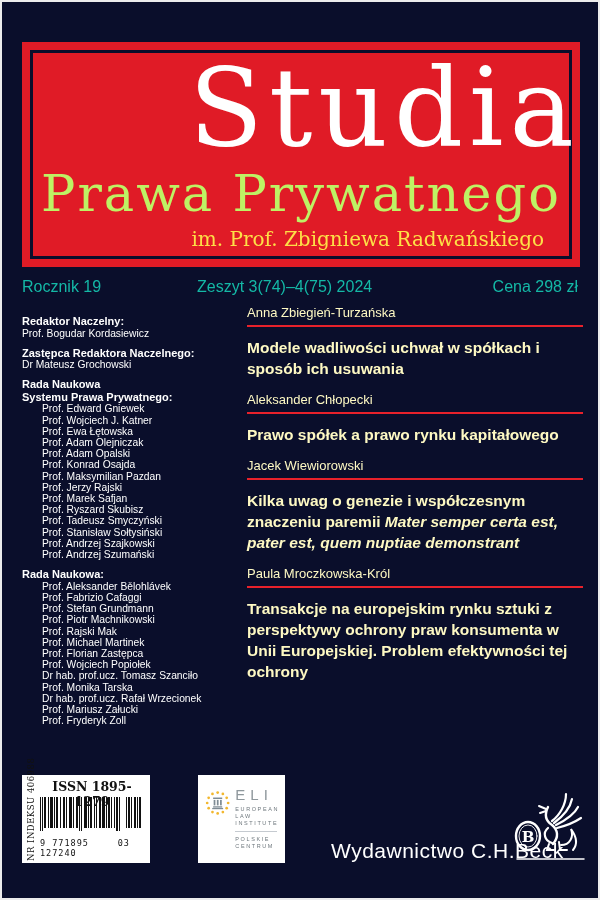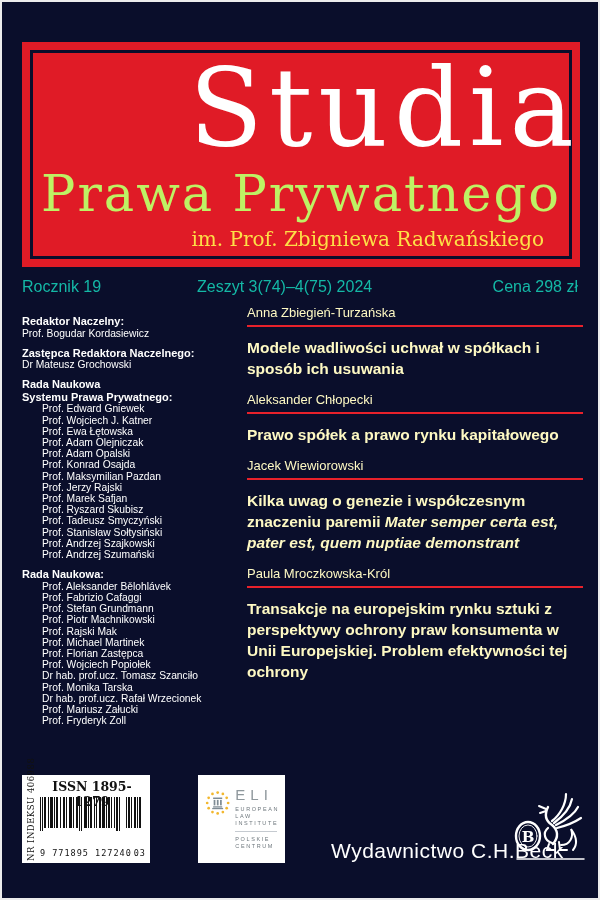--- a/index.html
+++ b/index.html
@@ -65,21 +65,21 @@
     position:absolute; left:14px; right:2px; top:4px; text-align:center;
     font-family:"DejaVu Serif", serif; font-size:12.5px; font-weight:bold;
   }
   .index-vertical {
     position:absolute; left:-33px; top:39px; width:84px; text-align:center;
     transform:rotate(-90deg); font-family:"DejaVu Serif", serif; font-size:8.5px;
     letter-spacing:0.5px; white-space:nowrap;
   }
   .bars { position:absolute; left:18px; top:22px; }
   .barcode-digits-row {
-    position:absolute; left:18px; right:4px; bottom:5px; display:flex;
+    position:absolute; left:18px; right:20px; bottom:5px; display:flex;
     justify-content:space-between; font-family:"DejaVu Sans Mono", monospace;
     font-size:8.5px; letter-spacing:1px;
   }
 
   .eli-panel {
     position:absolute; left:160px; top:773px; width:87px; height:88px;
     background:#fff; display:flex; padding:12px 6px 0 6px; gap:4px;margin-left:36px;
   }
   .eli-text { color:#8e979c; }
   .eli-acronym { font-size:15px; letter-spacing:5px; color:#8e979c; line-height:16px; margin-bottom:3px; }

